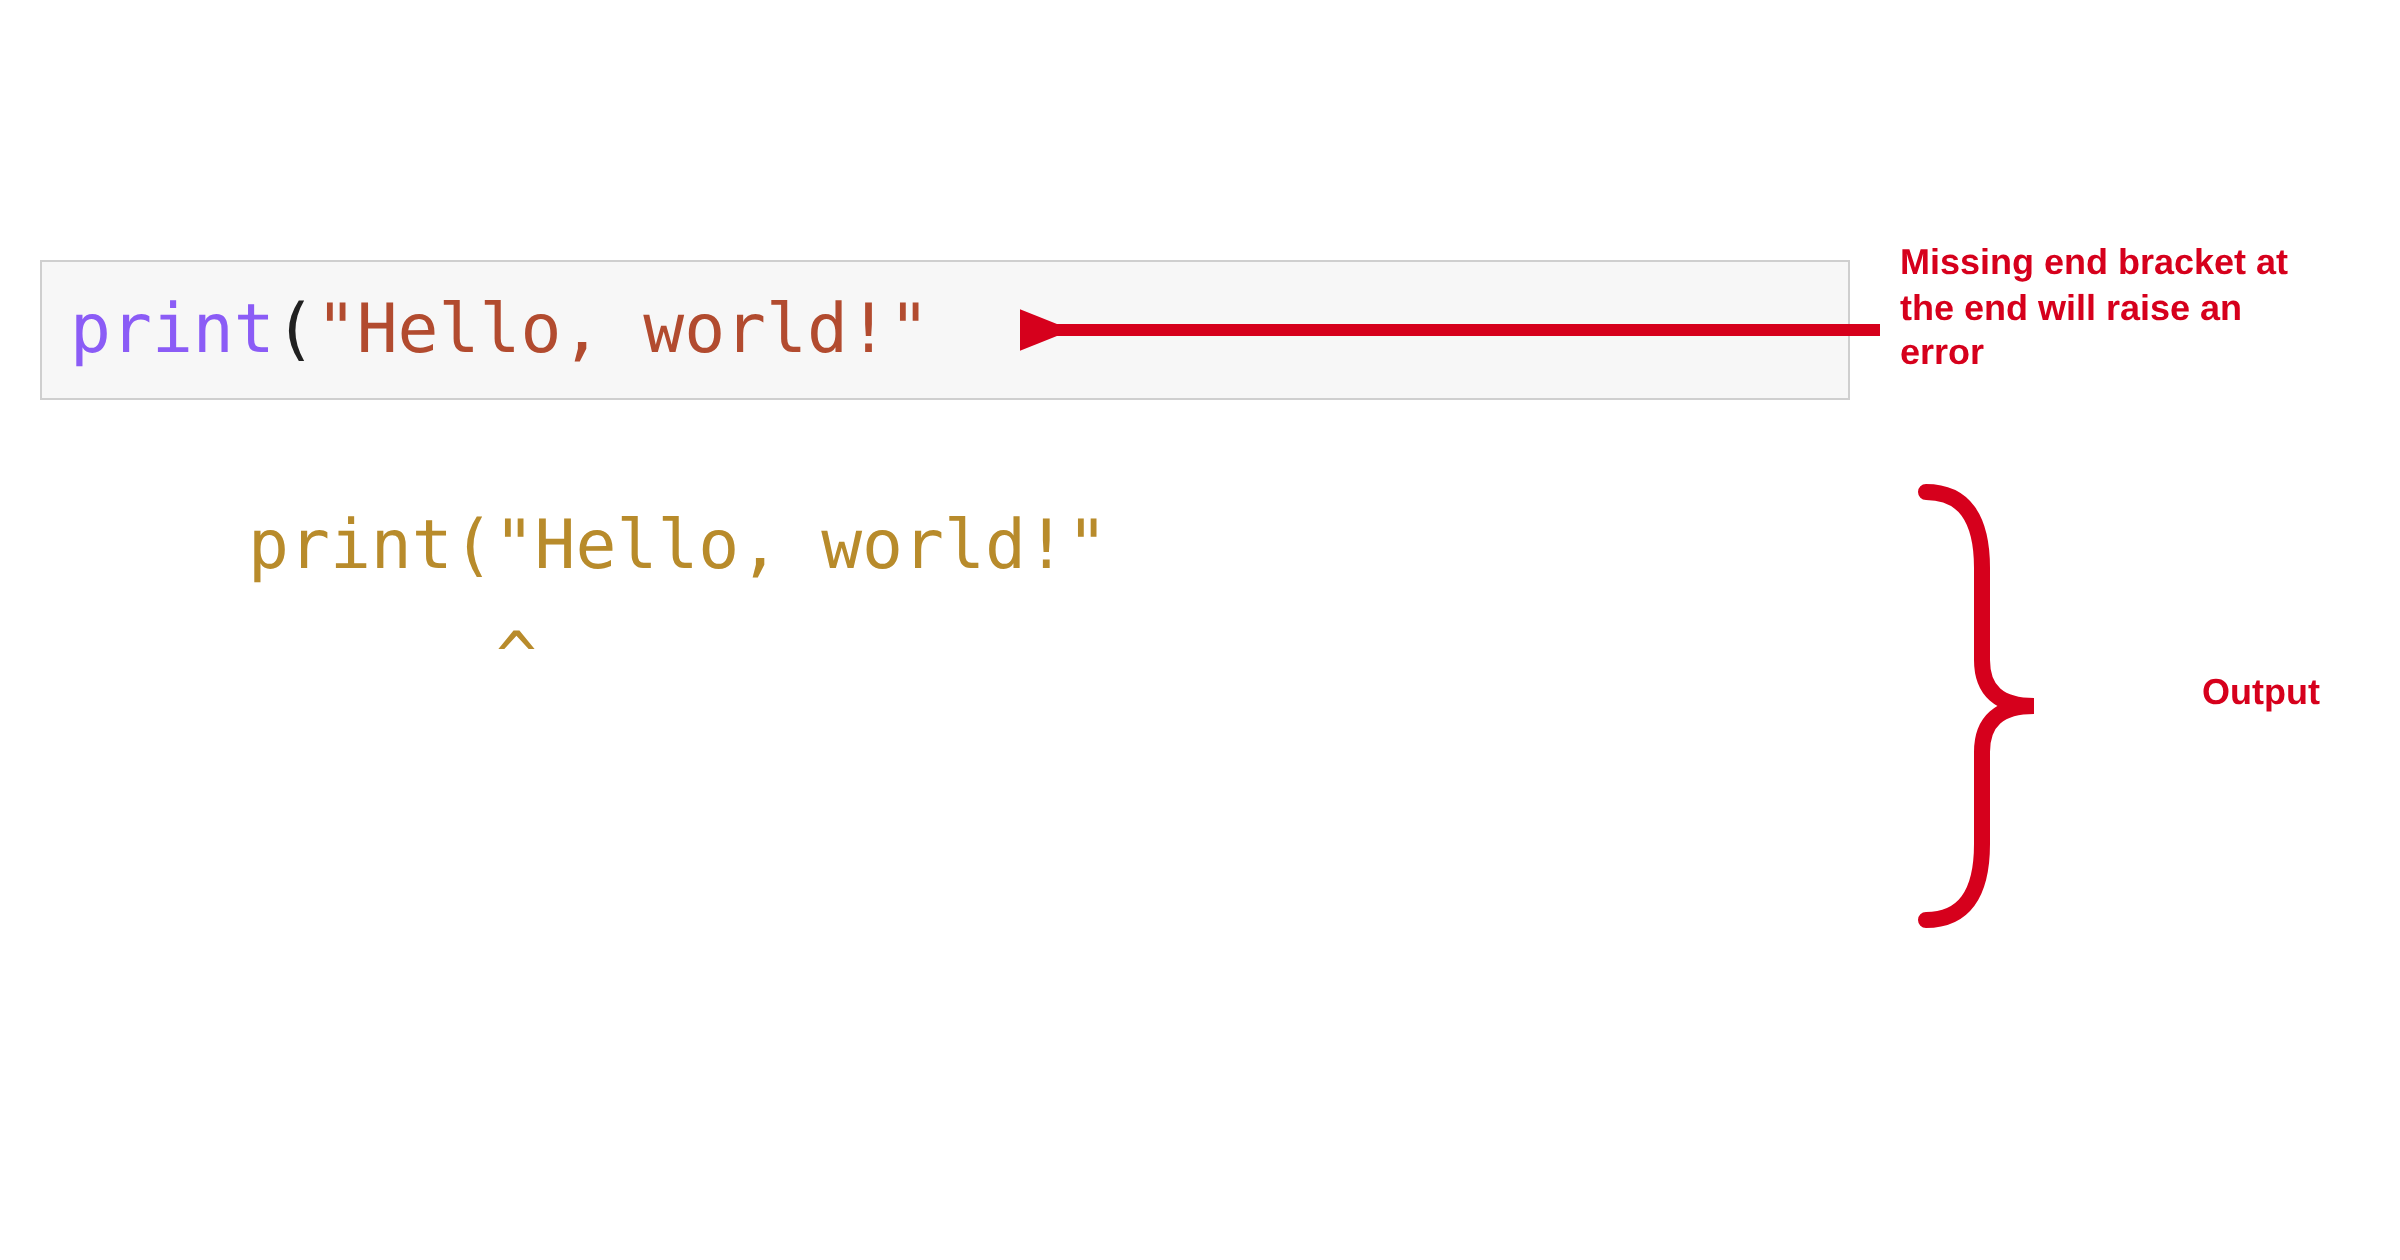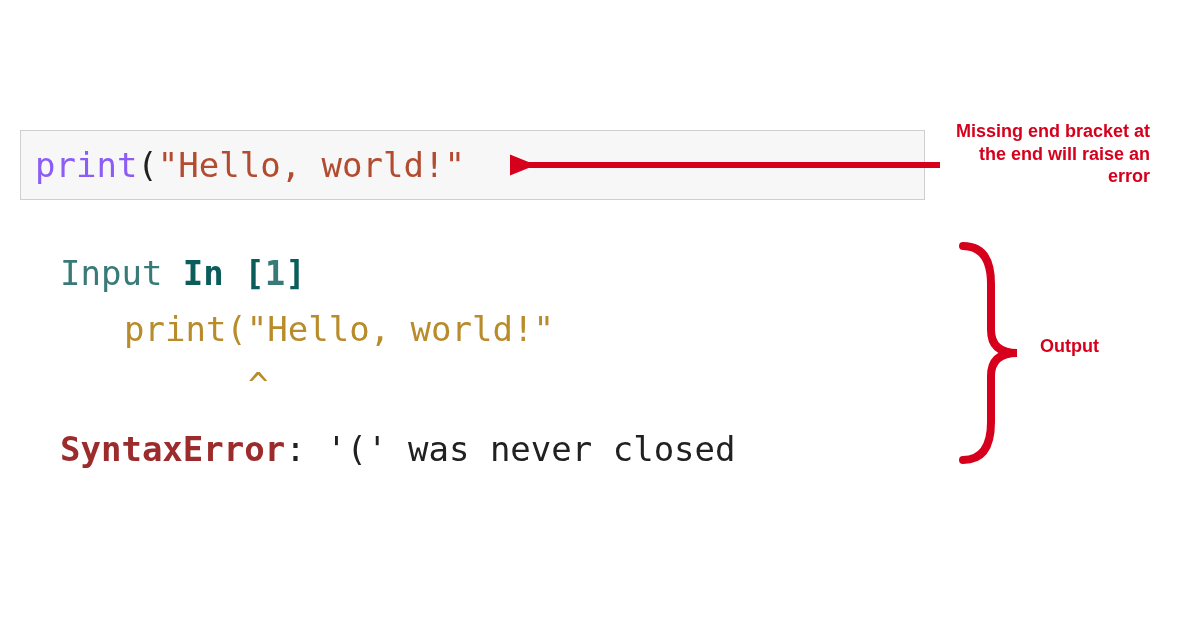--- a/index.html
+++ b/index.html
@@ -45,32 +45,32 @@
     .tok-caret { color: #b88b2b; }
     .tok-err-name { color: #9c2b2b; font-weight: bold; }
     .tok-err-msg { color: #212121; }
     .annotation {
       position: absolute;
       color: #d6001c;
       font-family: Arial, Helvetica, sans-serif;
       font-weight: bold;
       font-size: 18px;
       line-height: 1.25;
-      text-align: right;
+      text-align: left;
     }
     .anno-top {
       left: 950px;
       top: 120px;
       width: 200px;
     }
     .anno-output {
       left: 1040px;
       top: 335px;
       width: 120px;
-      text-align: left;
+      text-align: right;
     }
     .arrow {
       position: absolute;
       pointer-events: none;
     }
     .brace-svg {
       position: absolute;
       pointer-events: none;
     }
     .output-line-indent { padding-left: 64px; display:block; }
@@ -78,28 +78,22 @@
     .output-err-line { display:block; margin-top: 8px;}
   </style>
 </head>
 <body>
 
 <div class="code-cell">
   <span class="tok-func">print</span><span class="tok-paren">(</span><span class="tok-string">"Hello, world!"</span>
 </div>
 
 <div class="output-block">
-  <span>
-    <span class="tok-input-word">Input </span><span class="tok-in-bold">In </span><span class="tok-in-bold">[</span><span class="tok-num">1</span><span class="tok-in-bold">]</span>
-  </span>
   <span class="output-line-indent tok-highlight">print("Hello, world!"</span>
   <span class="output-caret-indent tok-caret">^</span>
-  <span class="output-err-line">
-    <span class="tok-err-name">SyntaxError</span><span class="tok-err-msg">: </span><span class="tok-err-msg">'(' was never closed</span>
-  </span>
 </div>
 
 <div class="annotation anno-top">Missing end bracket at the end will raise an error</div>
 
 <div class="annotation anno-output">Output</div>
 
 <svg class="arrow" style="left:510px; top:150px;" width="440" height="30">
   <defs>
     <marker id="arrowhead" markerWidth="10" markerHeight="8" refX="2" refY="4" orient="auto">
       <polygon points="10 0, 0 4, 10 8" fill="#d6001c"></polygon>

